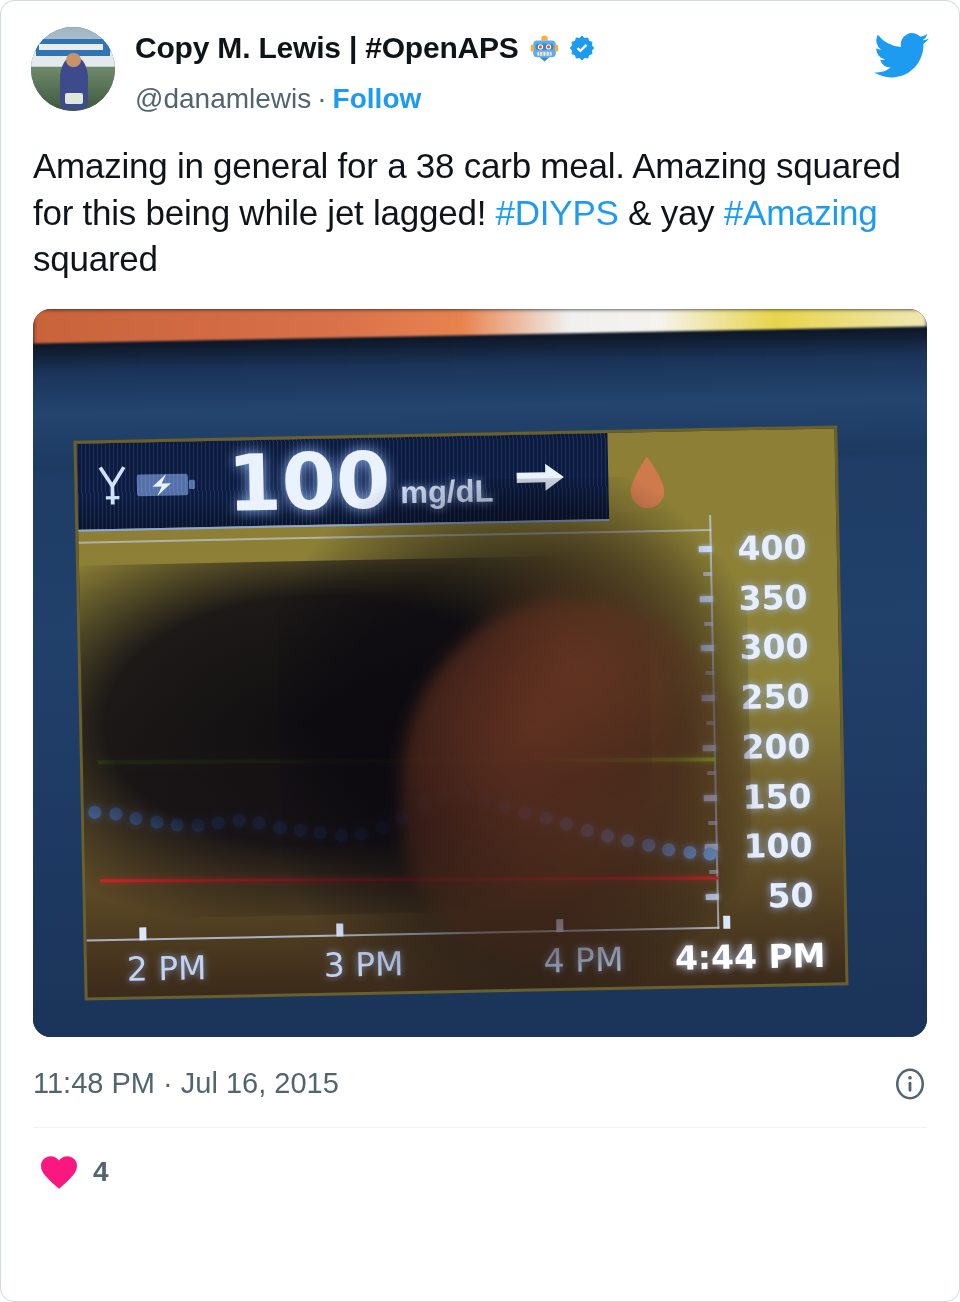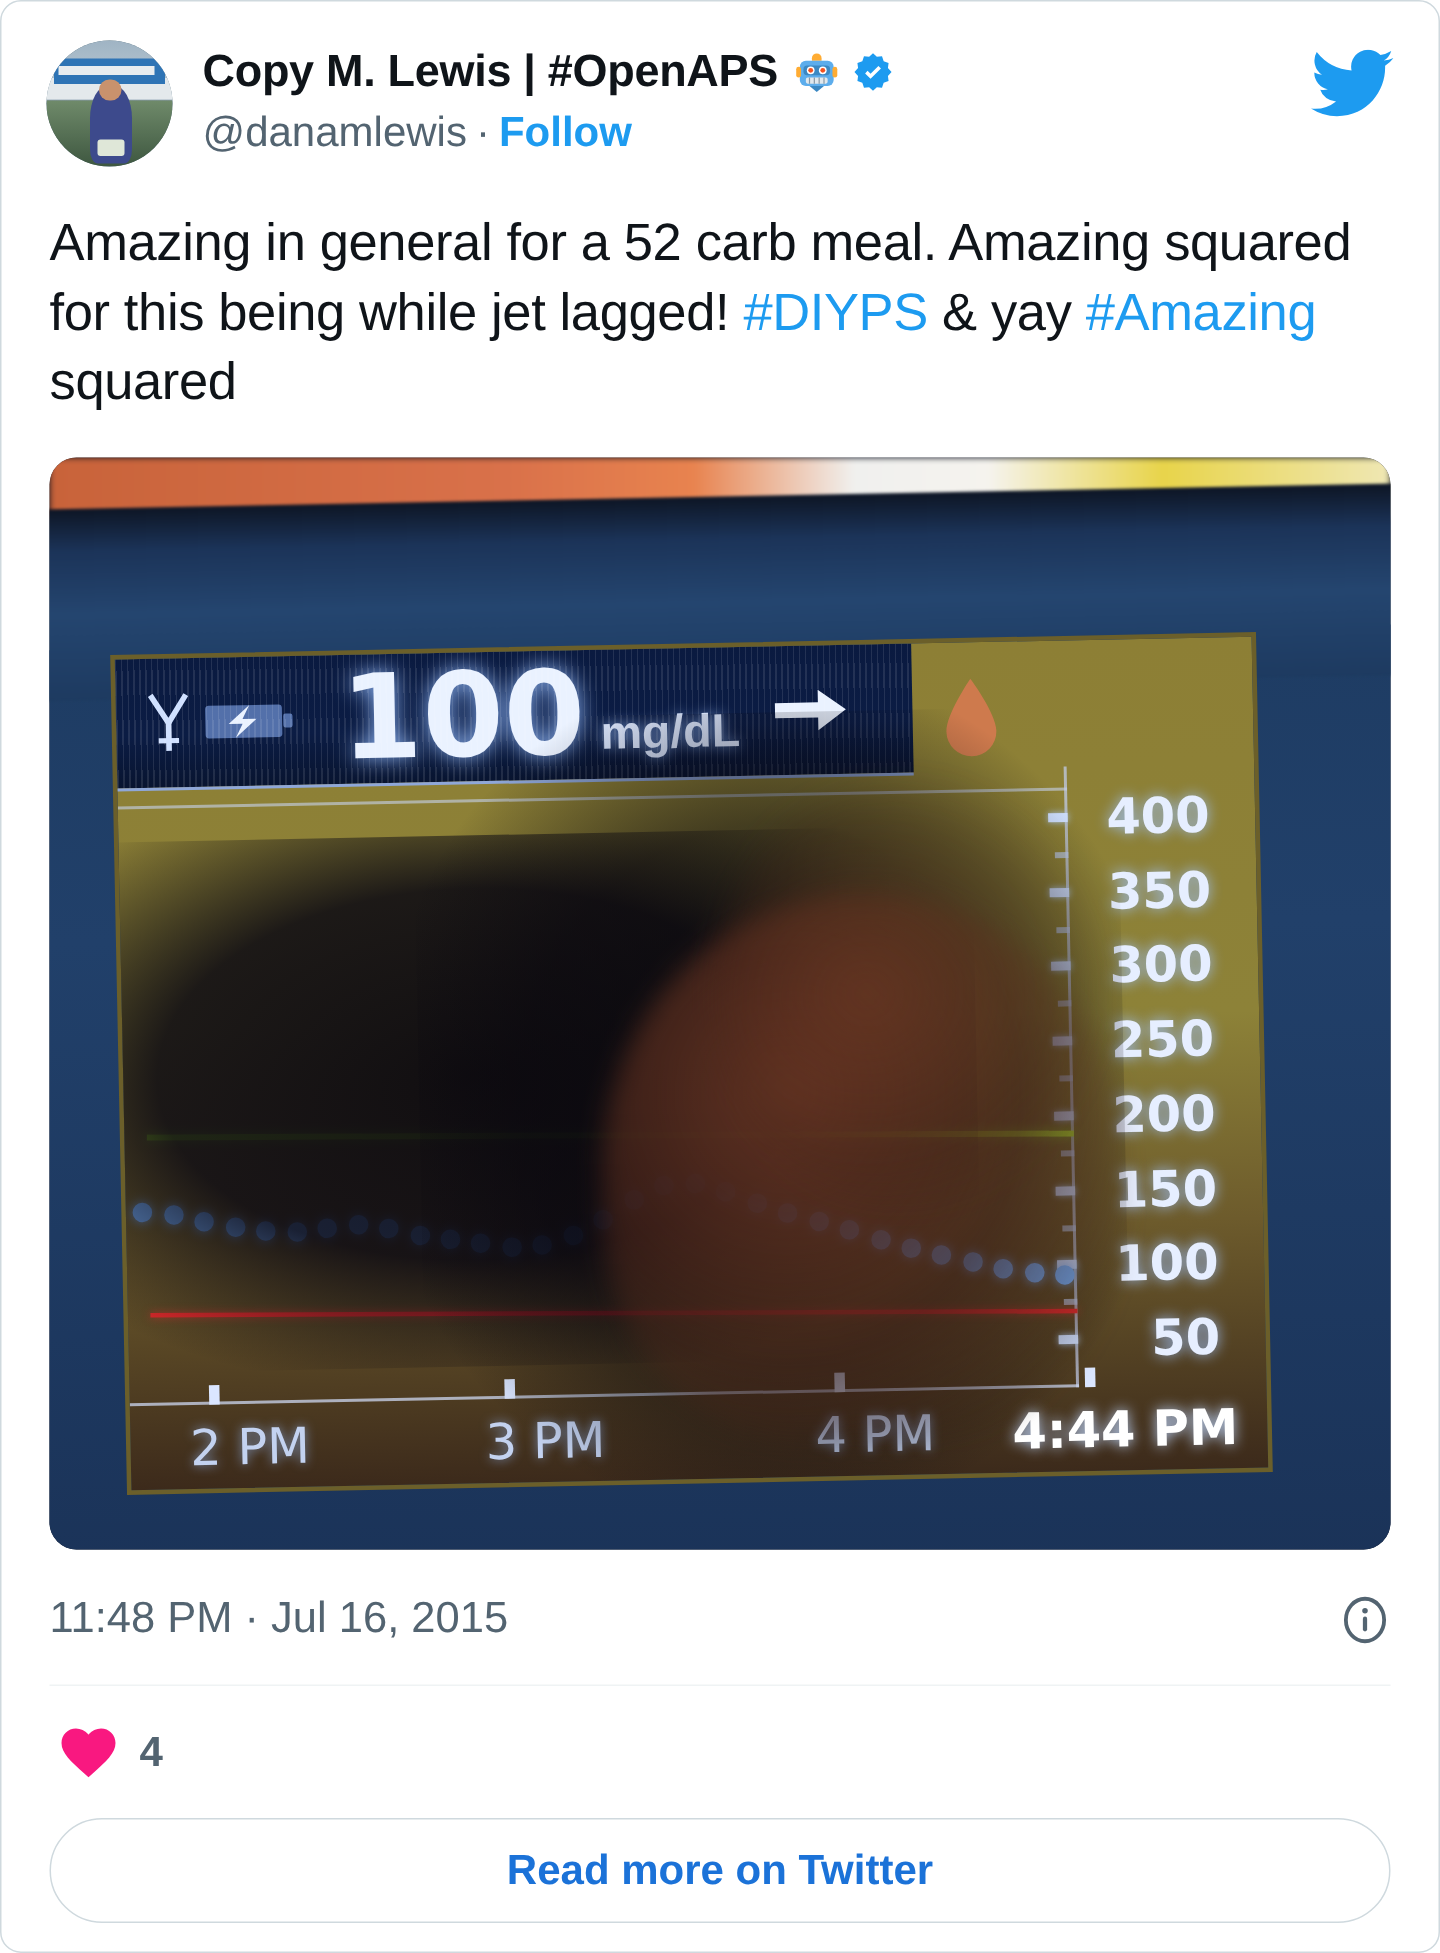--- a/index.html
+++ b/index.html
@@ -42,21 +42,21 @@
     background:#dfe7d8; border-radius:2px; }
 
   .hdr-txt { margin-left:20px; padding-top:4px; flex:1 1 auto; min-width:0; }
   .name-line { display:flex; align-items:center; flex-wrap:nowrap; }
   .dname {
     font-size:30px; font-weight:bold; color:#0f1419;
     letter-spacing:-0.2px; white-space:nowrap;
   }
   .robot-svg { width:29px; height:29px; margin-left:11px; display:block; }
   .verified { width:28px; height:28px; margin-left:9px; display:block; }
-  .handle-line { margin-top:7px; font-size:28px; color:#536471; white-space:nowrap; }
+  .handle-line { margin-top:18px; font-size:28px; color:#536471; white-space:nowrap; }
   .handle-line .sep { margin:0 6px; }
   .follow { color:#1d9bf0; font-weight:bold; text-decoration:none; }
   .bird { width:55px; height:46px; flex:0 0 55px; margin-top:6px; }
 
   
   .tweet-text {
     padding:28px 32px 0 32px;
     font-size:35px; line-height:1.33;
     color:#0f1419; letter-spacing:-0.25px;
   }
@@ -280,21 +280,21 @@
         <span>@danamlewis</span><span class="sep">·</span><a class="follow" href="#">Follow</a>
       </div>
     </div>
 
     <svg class="bird" viewBox="0 0 24 20">
       <path fill="#1d9bf0" d="M24 2.4a9.8 9.8 0 01-2.83.78A4.94 4.94 0 0023.34.38a9.87 9.87 0 01-3.13 1.2A4.93 4.93 0 0011.8 6.05 13.99 13.99 0 011.67.7a4.93 4.93 0 001.53 6.58A4.9 4.9 0 01.96 6.67v.06a4.93 4.93 0 003.95 4.83 4.96 4.96 0 01-2.22.09 4.94 4.94 0 004.6 3.42A9.9 9.9 0 010 17.13a13.95 13.95 0 007.56 2.22c9.05 0 14-7.5 14-14v-.64A10 10 0 0024 2.4z"></path>
     </svg>
   </div>
 
   <div class="tweet-text">
-    <span>Amazing in general for a 52 carb meal. Amazing squared for this being while jet lagged! </span><a href="#">#DIYPS</a><span> &amp; yay </span><a href="#">#Amazing</a><span> squared</span>
+    <span>Amazing in general for a 38 carb meal. Amazing squared for this being while jet lagged! </span><a href="#">#DIYPS</a><span> &amp; yay </span><a href="#">#Amazing</a><span> squared</span>
   </div>
 
   <div class="photo-wrap">
     <div class="scene">
       <div class="scene-top"></div>
       <div class="bezel-body"></div>
       <div class="bezel-top"></div>
 
       <div class="screen">
 
@@ -427,17 +427,14 @@
     <div class="act">
       <svg class="heart" viewBox="0 0 24 22">
         <path fill="#f91880" d="M12 21.3l-1.6-1.45C4.7 14.7 1 11.4 1 7.3 1 4 3.6 1.4 6.9 1.4c1.9 0 3.7.9 4.9 2.3l.2.25.2-.25c1.2-1.4 3-2.3 4.9-2.3C20.4 1.4 23 4 23 7.3c0 4.1-3.7 7.4-9.4 12.55z"></path>
       </svg>
       <span class="likecount">4</span>
     </div>
 
 
   </div>
 
-  <div class="readmore-wrap">
-    <button class="readmore">Read more on Twitter</button>
-  </div>
 
 </div>
 
 </body></html>

